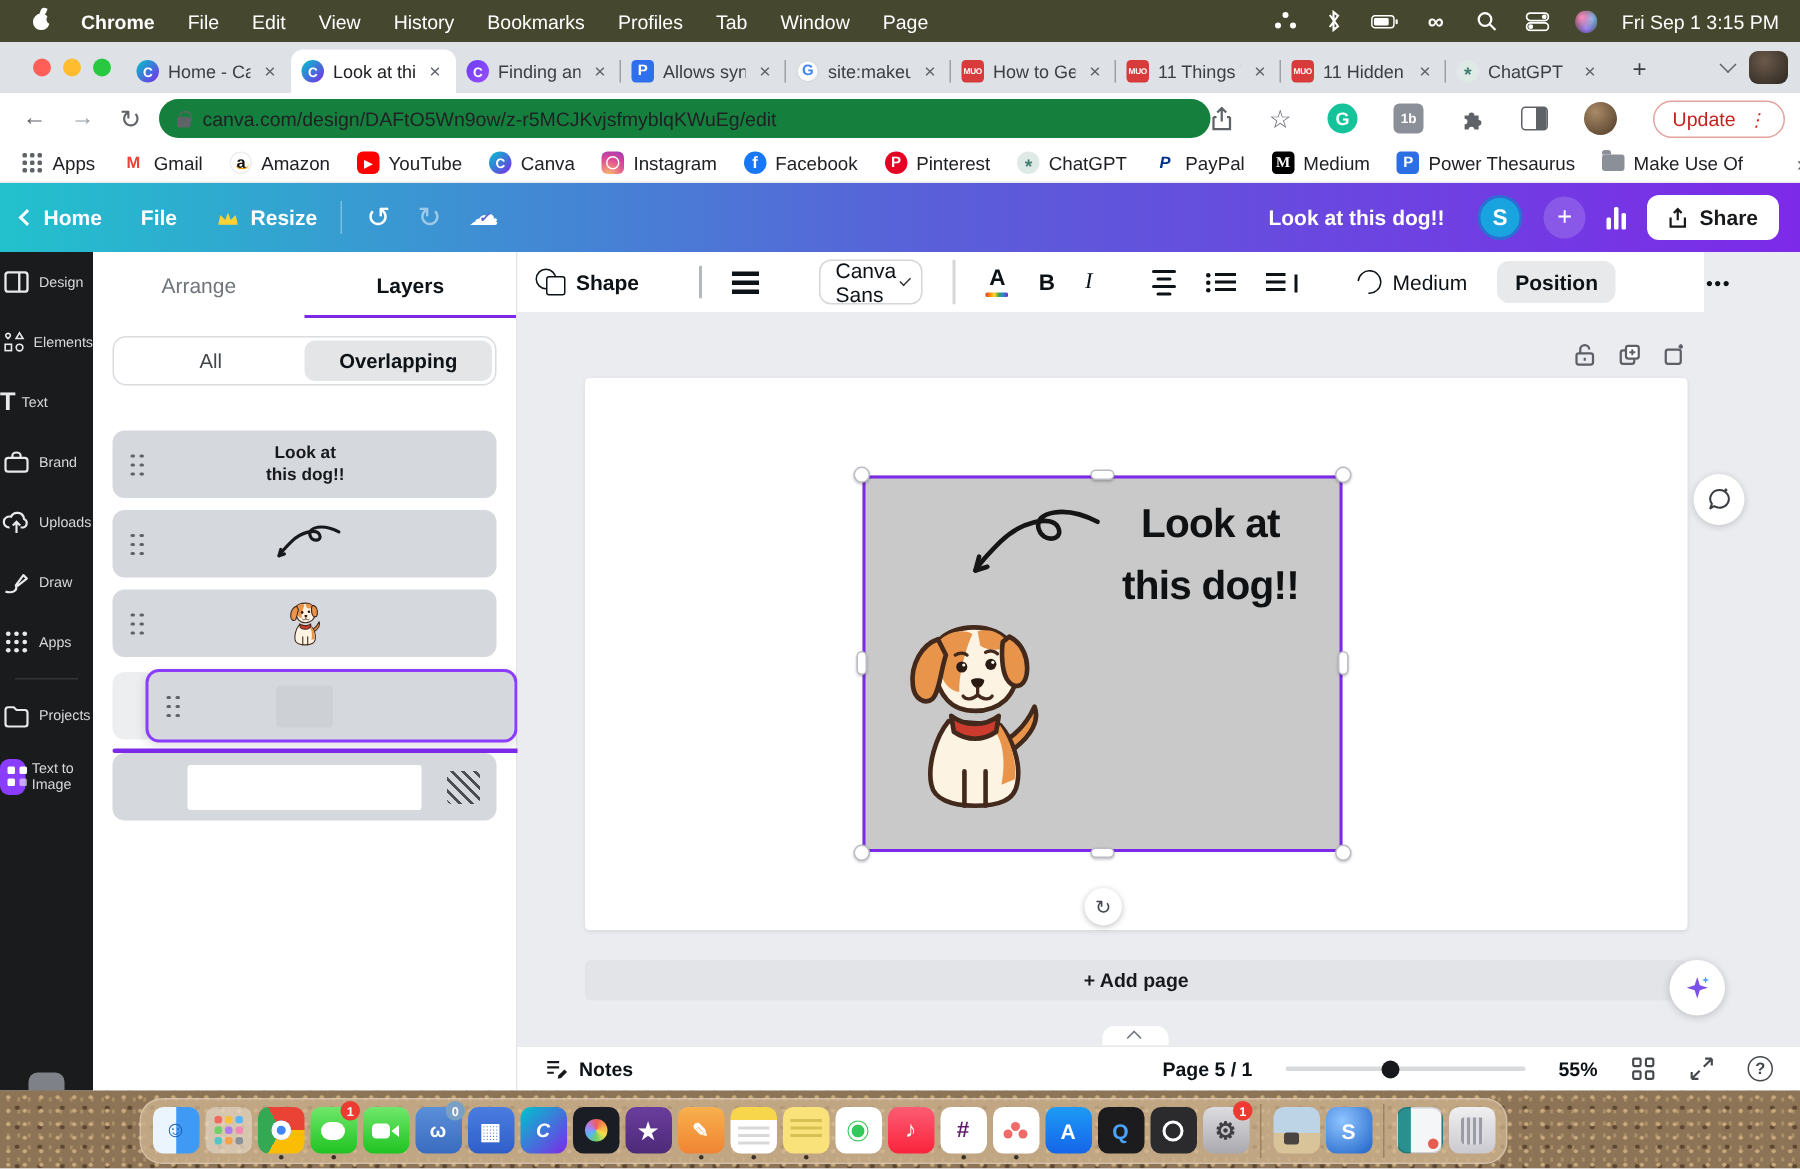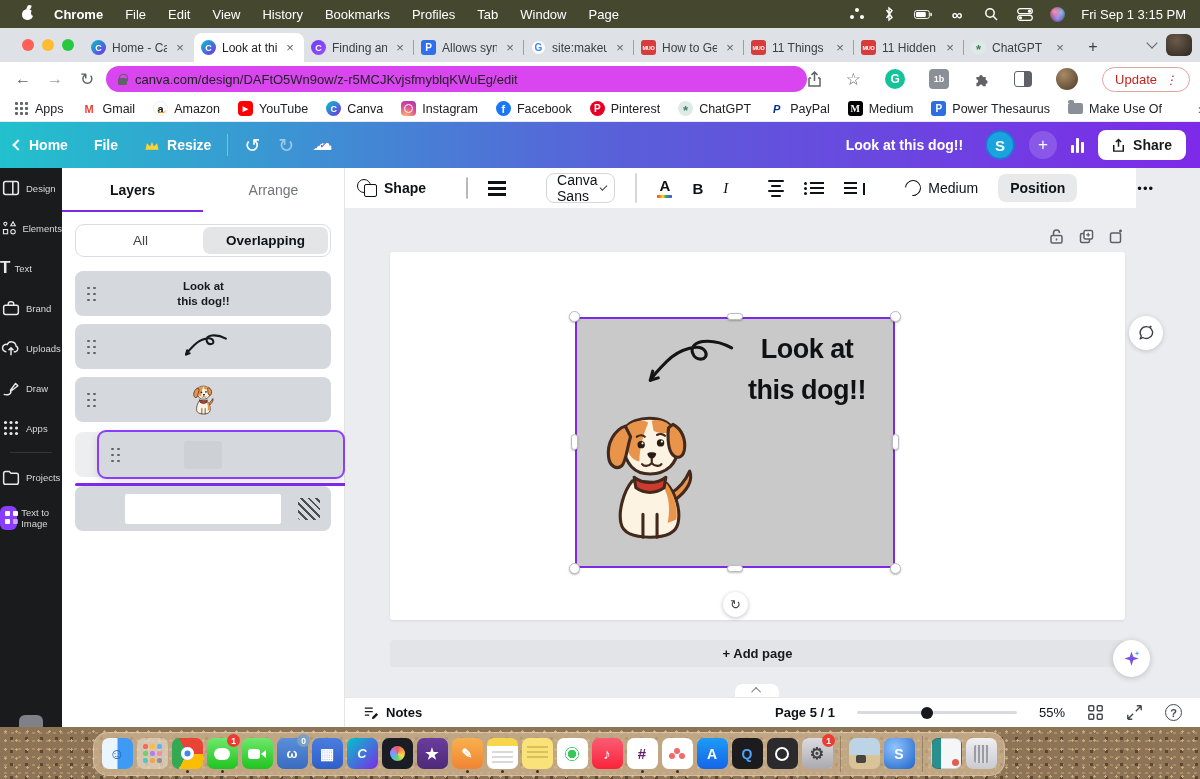--- a/index.html
+++ b/index.html
@@ -58,21 +58,21 @@
   .newtab { width:26px; height:26px; margin:0 0 2px 6px; display:flex; align-items:center; justify-content:center; font-size:16px; color:#3c4043; }
   .newtab::before{content:"+";}
   .strip-right { margin-left:auto; display:flex; align-items:center; gap:10px; padding-right:8px; height:34px; }
   .chev { width:8px; height:8px; border-right:1.8px solid #5f6368; border-bottom:1.8px solid #5f6368; transform:rotate(45deg); margin-top:-4px; }
   .corner-avatar { width:26px; height:22px; border-radius:6px; background:radial-gradient(circle at 40% 30%, #6b5a4a, #2c2620); }
 
   
   .addrbar { position:absolute; left:0; top:62px; width:1200px; height:34px; background:#fff; display:flex; align-items:center; padding:0 10px; }
   .nav-ic { width:26px; height:26px; display:flex; align-items:center; justify-content:center; font-size:16px; color:#5f6368; margin-right:6px; }
   .i-back::before{content:"\2190";} .i-fwd::before{content:"\2192"; color:#9aa0a6;} .i-reload::before{content:"\21BB"; font-size:17px;}
-  .urlpill { flex:1; max-width:760px; height:26px; background:#d946ef; border-radius:14px; display:flex; align-items:center; padding:0 12px; gap:8px; }
+  .urlpill { flex:1; max-width:760px; height:26px; background:#15803d; border-radius:14px; display:flex; align-items:center; padding:0 12px; gap:8px; }
   .lock { width:9px; height:11px; position:relative; }
   .lock::before { content:""; position:absolute; left:1px; top:0; width:7px; height:6px; border:1.5px solid #5f6368; border-bottom:none; border-radius:4px 4px 0 0; }
   .lock::after { content:""; position:absolute; left:0; top:4px; width:9px; height:7px; background:#5f6368; border-radius:1.5px; }
   .urltext { font-size:13px; color:#202124; white-space:nowrap; overflow:hidden; }
   .addr-right { margin-left:auto; display:flex; align-items:center; gap:24px; }
   .share-ic svg, .ext svg { display:block; }
   .i-star::before{content:"\2606"; font-size:17px; color:#5f6368;}
   .ext-gram { width:20px; height:20px; border-radius:50%; background:#15c39a; color:#fff; font-size:12px; font-weight:bold; display:flex; align-items:center; justify-content:center; }
   .ext-gram::before{content:"G";}
   .ext-1b { width:20px; height:20px; border-radius:4px; background:#8a8f98; color:#fff; font-size:9px; font-weight:bold; display:flex; align-items:center; justify-content:center; }
@@ -145,21 +145,21 @@
   .tti-tile i { position:absolute; left:5px; top:5px; width:5px; height:5px; background:#fff; border-radius:1px;
      box-shadow:8px 0 #fff, 0 8px #fff, 8px 8px rgba(255,255,255,.55); }
   .rail-part { position:absolute; bottom:-8px; left:19px; width:24px; height:20px; border-radius:6px; background:#7e8187; }
 
   
   .panel { position:absolute; left:62px; top:168px; width:283px; height:559px; background:#fff; border-right:1px solid #e3e4e6; }
   .ptabs { display:flex; height:44px; align-items:center; }
   .ptab { flex:1; text-align:center; font-size:14px; color:#70757c; height:100%; display:flex; align-items:center; justify-content:center; position:relative; }
   .ptab.active { color:#0d1216; font-weight:700; }
   .ptab.active::after { content:""; position:absolute; left:0; right:0; bottom:0; height:2px; background:#7d2ae8; }
-  .segwrap { margin:12px 13px 14px; border:1px solid #dadce0; border-radius:9px; display:flex; padding:2px; }
+  .segwrap { margin:12px 13px 30px; border:1px solid #dadce0; border-radius:9px; display:flex; padding:2px; }
   .seg { flex:1; text-align:center; font-size:13.5px; color:#43464b; padding:6px 0; border-radius:7px; }
   .seg.on { background:#e4e5e7; color:#0d1216; font-weight:600; }
   .lcard { position:relative; margin:0 13px 8px; height:45px; background:#d5d8dd; border-radius:8px; display:flex; align-items:center; }
   .grip { width:12px; height:16px; margin-left:11px; position:relative; flex:0 0 auto; }
   .grip i { position:absolute; width:2.6px; height:2.6px; background:#5f6368; border-radius:50%; left:1px; top:1px;
     box-shadow:6px 0 #5f6368, 0 6px #5f6368, 6px 6px #5f6368, 0 12px #5f6368, 6px 12px #5f6368; }
   .lc-center { flex:1; display:flex; align-items:center; justify-content:center; margin-right:22px; }
   .lc-text { font-size:11.5px; font-weight:700; color:#17191c; text-align:center; line-height:1.25; }
   .dragrow { position:relative; height:56px; }
   .drag-stub { position:absolute; left:13px; top:2px; width:30px; height:45px; background:#eceef0; border-radius:8px; }
@@ -238,21 +238,21 @@
   .collapsetab i { width:7px; height:7px; border-left:1.6px solid #70757c; border-top:1.6px solid #70757c; transform:rotate(45deg) translateY(2px); }
 
   
   .statusbar { position:absolute; left:345px; top:697px; width:855px; height:30px; background:#fff; border-top:1px solid #e7e8ea;
     display:flex; align-items:center; font-size:13px; color:#0d1216; padding:0 18px; }
   .sb-notes { display:flex; align-items:center; gap:7px; font-weight:600; }
   .sb-right { margin-left:auto; display:flex; align-items:center; gap:22px; }
   .sb-page { font-weight:600; }
   .slider { width:160px; height:3px; background:#d9dadd; border-radius:2px; position:relative; }
   .slider .thumb { position:absolute; left:40%; top:-4.5px; width:12px; height:12px; background:#17191c; border-radius:50%; }
-  .sb-zoom { font-weight:400;text-align:center; }
+  .sb-zoom { font-weight:700;text-align:center; }
   .gridic svg, .expandic svg { display:block; }
   .helpc { width:17px; height:17px; border:1.5px solid #45484d; border-radius:50%; display:flex; align-items:center; justify-content:center; font-size:11px; font-weight:700; color:#45484d; }
   .helpc::before{content:"?";}
 
   
   .desktop { position:absolute; left:0; top:727px; width:1200px; height:52px;
     background-color:#8d7457;
     background-image:radial-gradient(#c9ab7d 1.3px, transparent 1.5px), radial-gradient(#5e4730 1.6px, transparent 1.8px), radial-gradient(#a98e66 1.1px, transparent 1.3px);
     background-size:11px 9px, 15px 13px, 7px 8px; background-position:0 0, 4px 5px, 2px 2px; }
   .dock { position:absolute; left:93px; top:5px; height:44px; background:rgba(214,186,150,.72); border:1px solid rgba(255,255,255,.28);
@@ -633,22 +633,22 @@
     <span class="tti-tile">
         <i></i>
       </span>
     <span>Text to Image</span>
   </div>
   <span class="rail-part"></span>
 </div>
 
 <div class="panel">
   <div class="ptabs">
+    <span class="ptab">Arrange</span>
     <span class="ptab active">Layers</span>
-    <span class="ptab">Arrange</span>
   </div>
   <div class="segwrap">
     <span class="seg">All</span>
     <span class="seg on">Overlapping</span>
   </div>
 
   <div class="lcard">
     <span class="grip">
         <i></i>
       </span>

